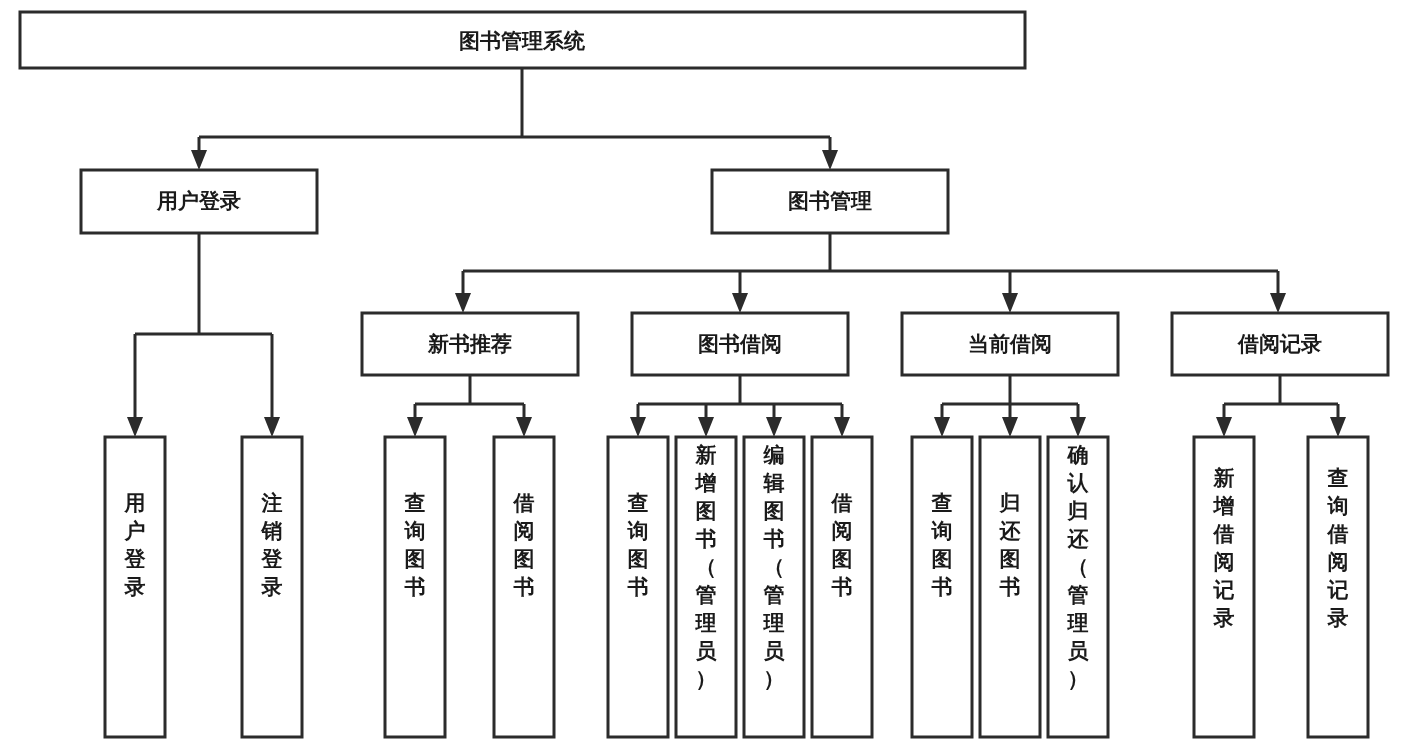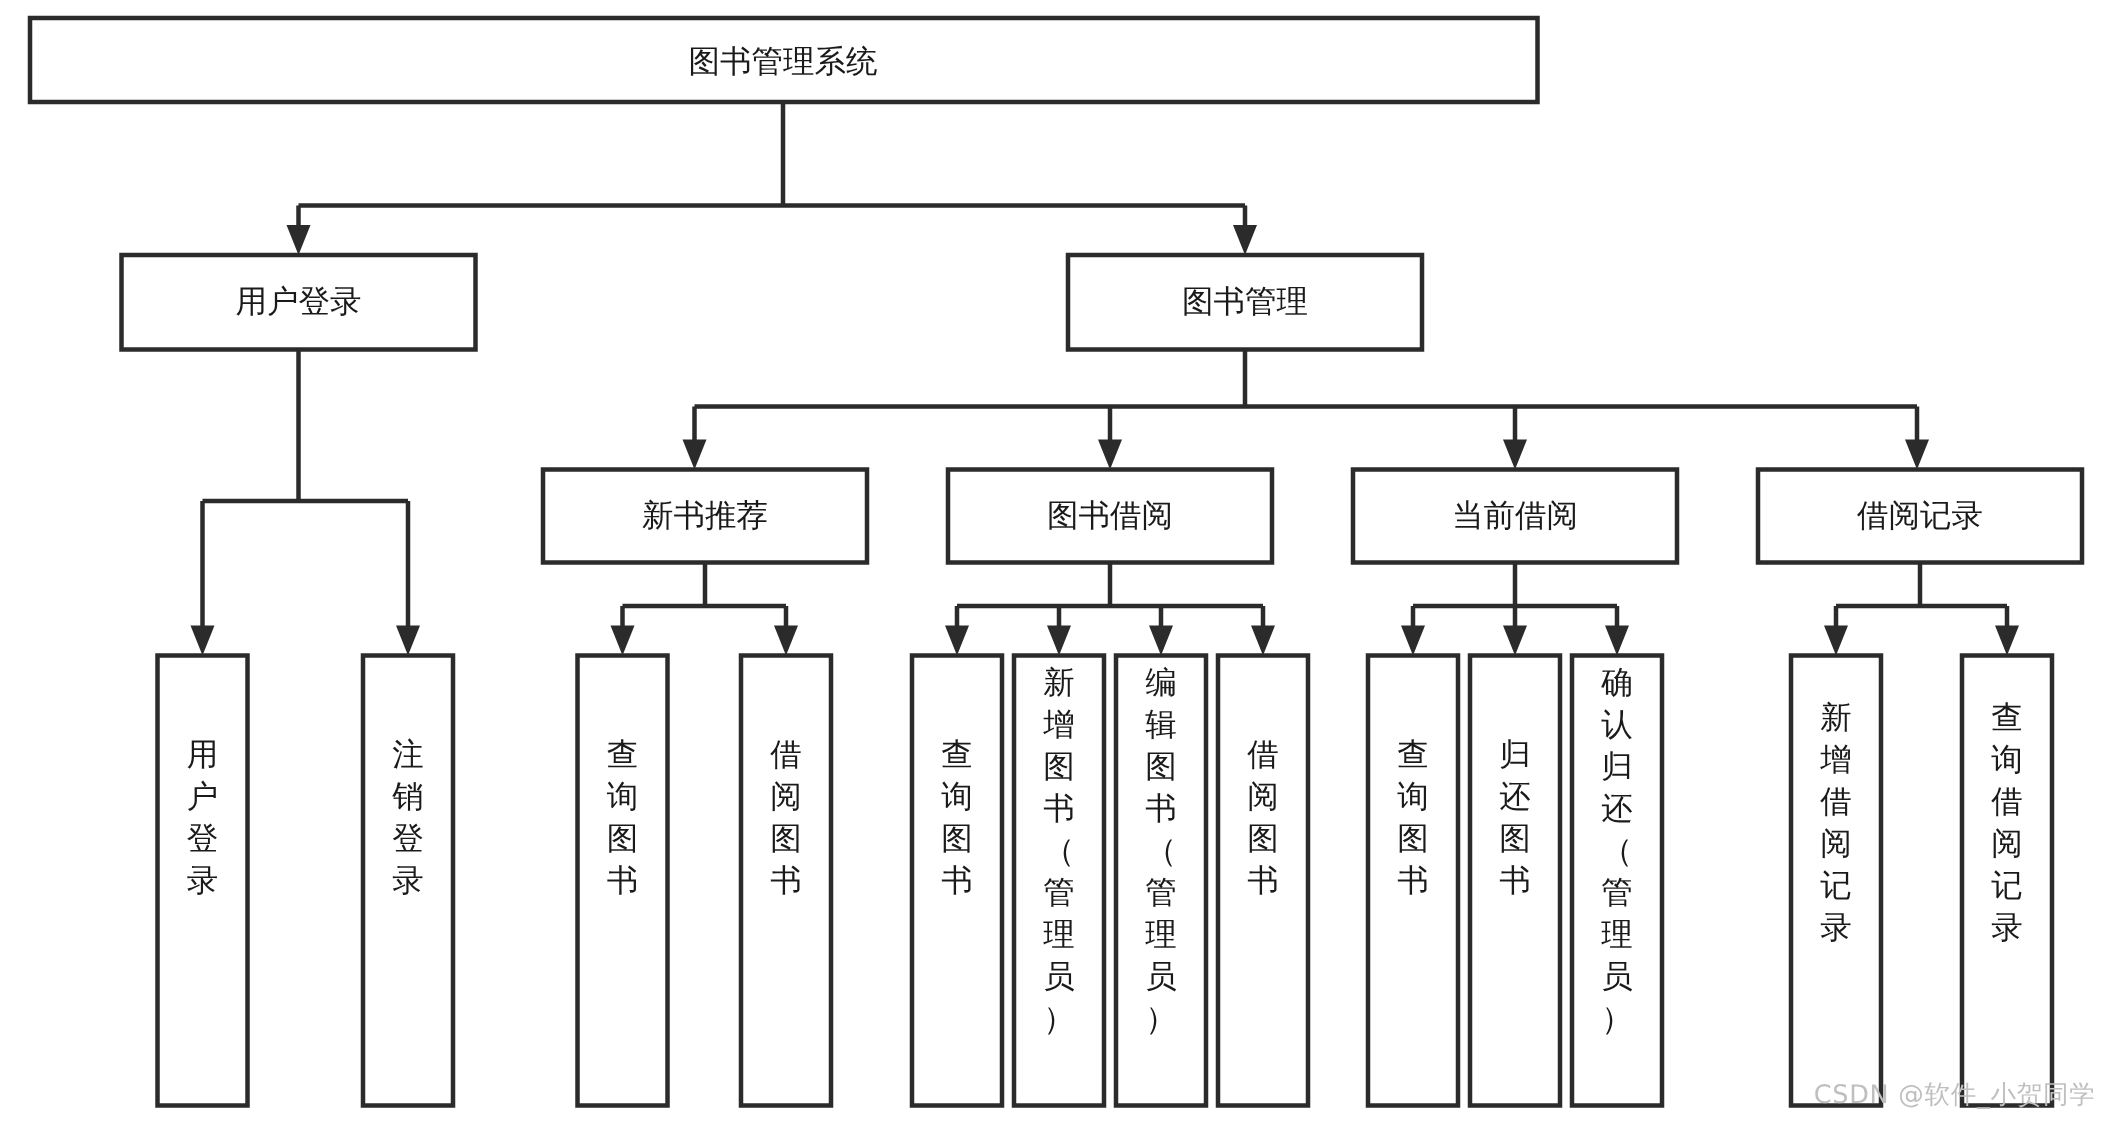--- a/index.html
+++ b/index.html
@@ -12,20 +12,21 @@
     width: 1405px;
     height: 747px;
     font-family: "DejaVu Sans", "Liberation Sans", sans-serif;
     overflow: hidden;
     position: relative;
   }
   #diagram-root {
     position: relative;
     width: 1405px;
     height: 747px;
+    font-weight: bold;
   }
   svg#flowchart {
     display: block;
     width: 1405px;
     height: 747px;
   }
   .node-box {
     fill: #ffffff;
     stroke: #2b2b2b;
     stroke-width: 3;
@@ -229,15 +230,14 @@
       <text class="node-label-v" x="1224" y="485"><tspan x="1224" y="485">新</tspan><tspan x="1224" y="513">增</tspan><tspan x="1224" y="541">借</tspan><tspan x="1224" y="569">阅</tspan><tspan x="1224" y="597">记</tspan><tspan x="1224" y="625">录</tspan></text>
     </g>
 
     <g>
       <rect class="node-box" x="1308" y="437" width="60" height="300"></rect>
       <text class="node-label-v" x="1338" y="485"><tspan x="1338" y="485">查</tspan><tspan x="1338" y="513">询</tspan><tspan x="1338" y="541">借</tspan><tspan x="1338" y="569">阅</tspan><tspan x="1338" y="597">记</tspan><tspan x="1338" y="625">录</tspan></text>
     </g>
 
   </svg>
 
-  <div class="watermark">CSDN @软件_小贺同学</div>
 
 </div>
 
 </body></html>

